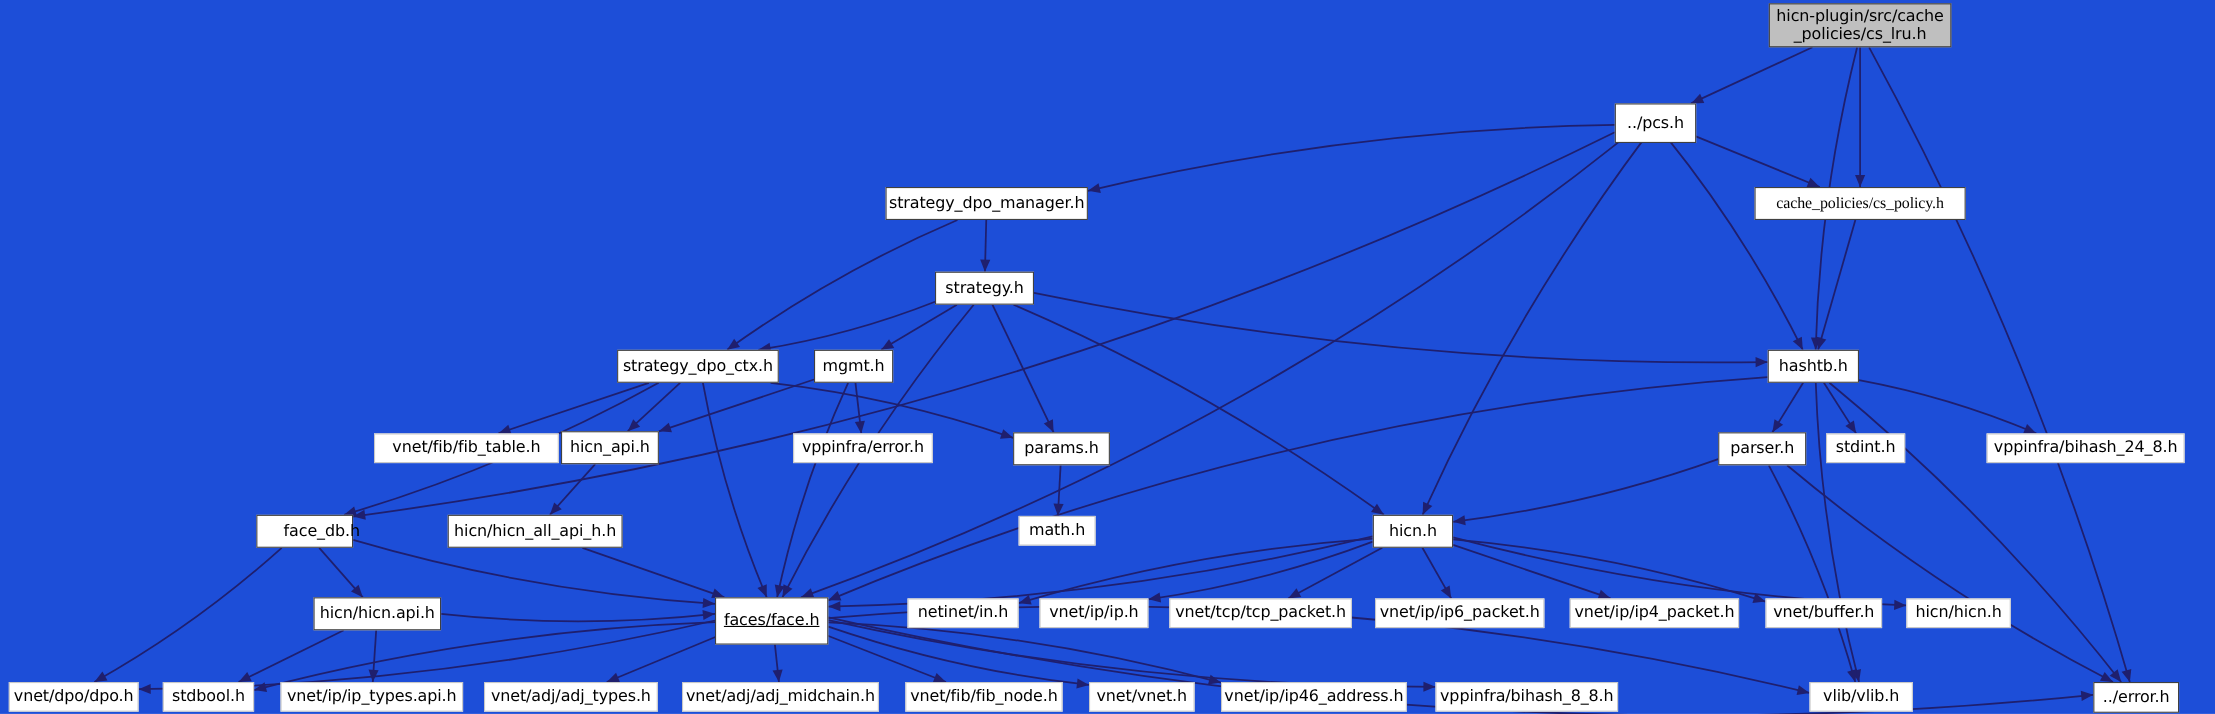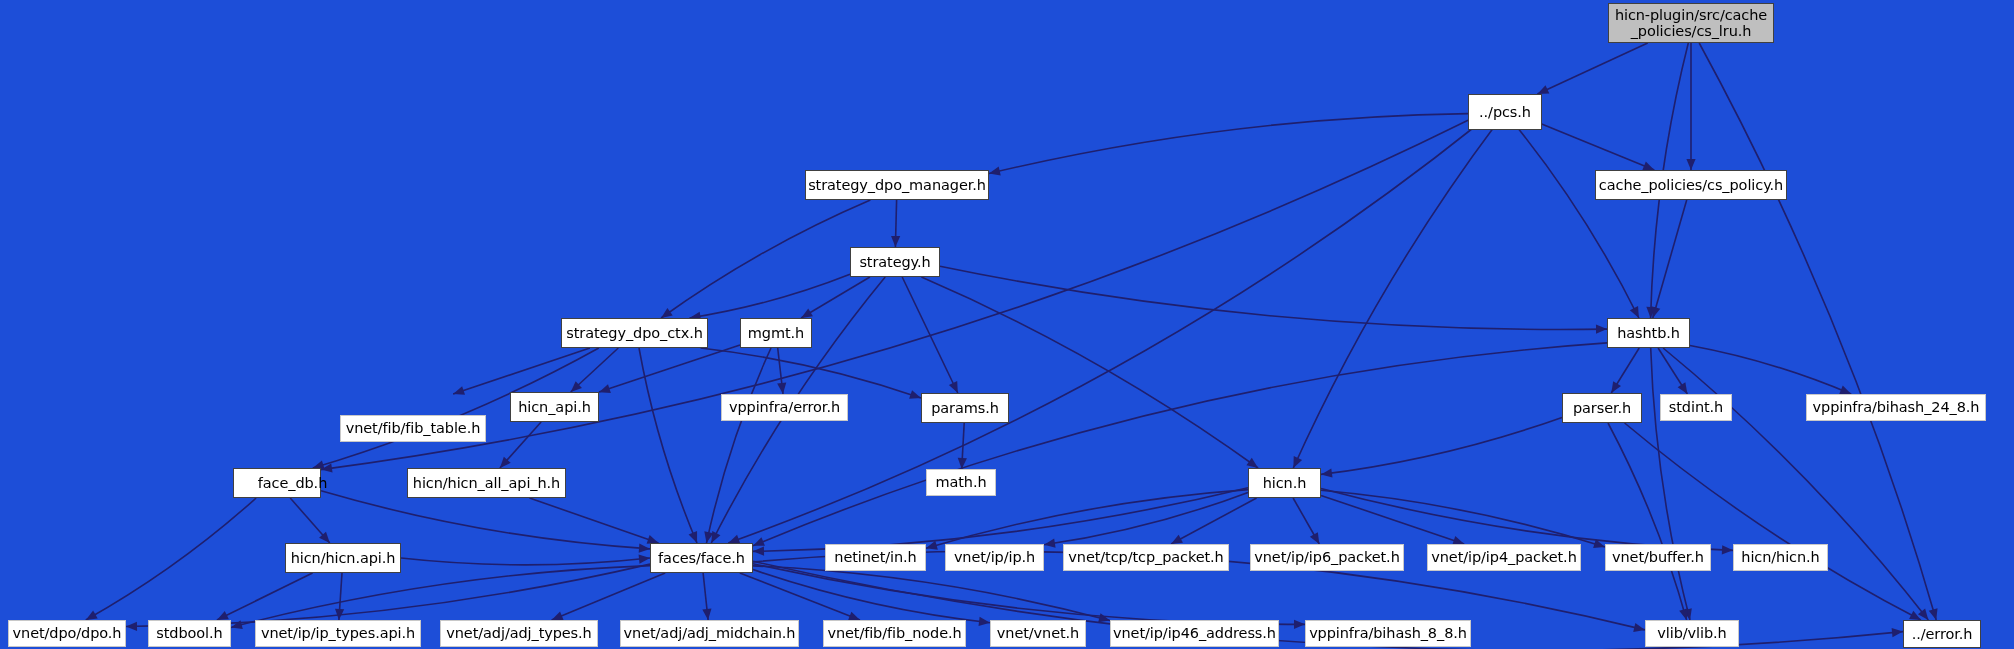--- a/index.html
+++ b/index.html
@@ -184,39 +184,39 @@
       <polygon points="1305,624.3718135469774 1293.970314043716,628.9001717158673 1294.0301512903275,619.7003663101035" class="arrow-head"></polygon>
       <path d="M753.0,561.9 Q1204.6,522.3 1645.0,629.9" class="edge-path"></path>
       <polygon points="1645,629.9174659262999 1633.241069703461,631.8891551211631 1635.3380237244892,622.9313214637606" class="arrow-head"></polygon>
       <path d="M753.0,561.2 Q1322.2,691.3 1903.0,631.6" class="edge-path"></path>
       <polygon points="1903,631.6106408706166 1892.4729537826436,637.2089707945886 1891.621473813683,628.0484586985069" class="arrow-head"></polygon>
     </svg>
   <div id="node-layer">
       <div class="node root" style="left: 1608px; top: 3px; width: 166px; height: 40px;">hicn-plugin/src/cache
 _policies/cs_lru.h</div>
       <div class="node dark" style="left: 1468px; top: 94px; width: 74px; height: 36px;">../pcs.h</div>
-      <div class="node dark" style="left: 1595px; top: 170px; width: 192px; height: 30px;">cache_policies/cs_policy.h</div>
+      <div class="node dark" style="left: 1595px; top: 170px; width: 192px; height: 30px; font-family: Liberation Serif, serif;">cache_policies/cs_policy.h</div>
       <div class="node dark" style="left: 805px; top: 170px; width: 184px; height: 30px;">strategy_dpo_manager.h</div>
       <div class="node dark" style="left: 850px; top: 247px; width: 90px; height: 30px;">strategy.h</div>
       <div class="node dark" style="left: 561px; top: 318px; width: 147px; height: 30px;">strategy_dpo_ctx.h</div>
       <div class="node dark" style="left: 740px; top: 318px; width: 72px; height: 30px;">mgmt.h</div>
       <div class="node dark" style="left: 1607px; top: 318px; width: 83px; height: 30px;">hashtb.h</div>
-      <div class="node" style="left: 340px; top: 394px; width: 146px; height: 27px; margin-top: 21px;">vnet/fib/fib_table.h</div>
+      <div class="node" style="left: 340px; top: 394px; width: 168px; height: 27px;">vnet/fib/fib_table.h</div>
       <div class="node dark" style="left: 510px; top: 392px; width: 89px; height: 30px;">hicn_api.h</div>
       <div class="node" style="left: 721px; top: 394px; width: 127px; height: 27px;">vppinfra/error.h</div>
       <div class="node dark" style="left: 921px; top: 393px; width: 88px; height: 30px;">params.h</div>
       <div class="node dark" style="left: 1562px; top: 393px; width: 80px; height: 30px;">parser.h</div>
       <div class="node" style="left: 1660px; top: 394px; width: 72px; height: 27px;">stdint.h</div>
       <div class="node" style="left: 1806px; top: 394px; width: 180px; height: 27px;">vppinfra/bihash_24_8.h</div>
       <div class="node dark" style="left: 233px; top: 468px; width: 88px; height: 30px; padding-left: 31px;">face_db.h</div>
       <div class="node dark" style="left: 407px; top: 468px; width: 159px; height: 30px;">hicn/hicn_all_api_h.h</div>
       <div class="node" style="left: 926px; top: 469px; width: 70px; height: 27px;">math.h</div>
       <div class="node dark" style="left: 1248px; top: 468px; width: 73px; height: 30px;">hicn.h</div>
       <div class="node dark" style="left: 285px; top: 543px; width: 116px; height: 30px;">hicn/hicn.api.h</div>
-      <div class="node dark" style="left: 650px; top: 543px; width: 103px; height: 30px;">faces/face.h</div>
+      <div class="node dark" style="left: 650px; top: 543px; width: 103px; height: 43px; text-decoration: underline;">faces/face.h</div>
       <div class="node" style="left: 825px; top: 544px; width: 101px; height: 27px;">netinet/in.h</div>
       <div class="node" style="left: 945px; top: 544px; width: 99px; height: 27px;">vnet/ip/ip.h</div>
       <div class="node" style="left: 1063px; top: 544px; width: 166px; height: 27px;">vnet/tcp/tcp_packet.h</div>
       <div class="node" style="left: 1250px; top: 544px; width: 154px; height: 27px;">vnet/ip/ip6_packet.h</div>
       <div class="node" style="left: 1427px; top: 544px; width: 154px; height: 27px;">vnet/ip/ip4_packet.h</div>
       <div class="node" style="left: 1605px; top: 544px; width: 106px; height: 27px;">vnet/buffer.h</div>
       <div class="node" style="left: 1733px; top: 544px; width: 95px; height: 27px;">hicn/hicn.h</div>
       <div class="node" style="left: 8px; top: 620px; width: 118px; height: 27px;">vnet/dpo/dpo.h</div>
       <div class="node" style="left: 148px; top: 620px; width: 83px; height: 27px;">stdbool.h</div>
       <div class="node" style="left: 255px; top: 620px; width: 166px; height: 27px;">vnet/ip/ip_types.api.h</div>

